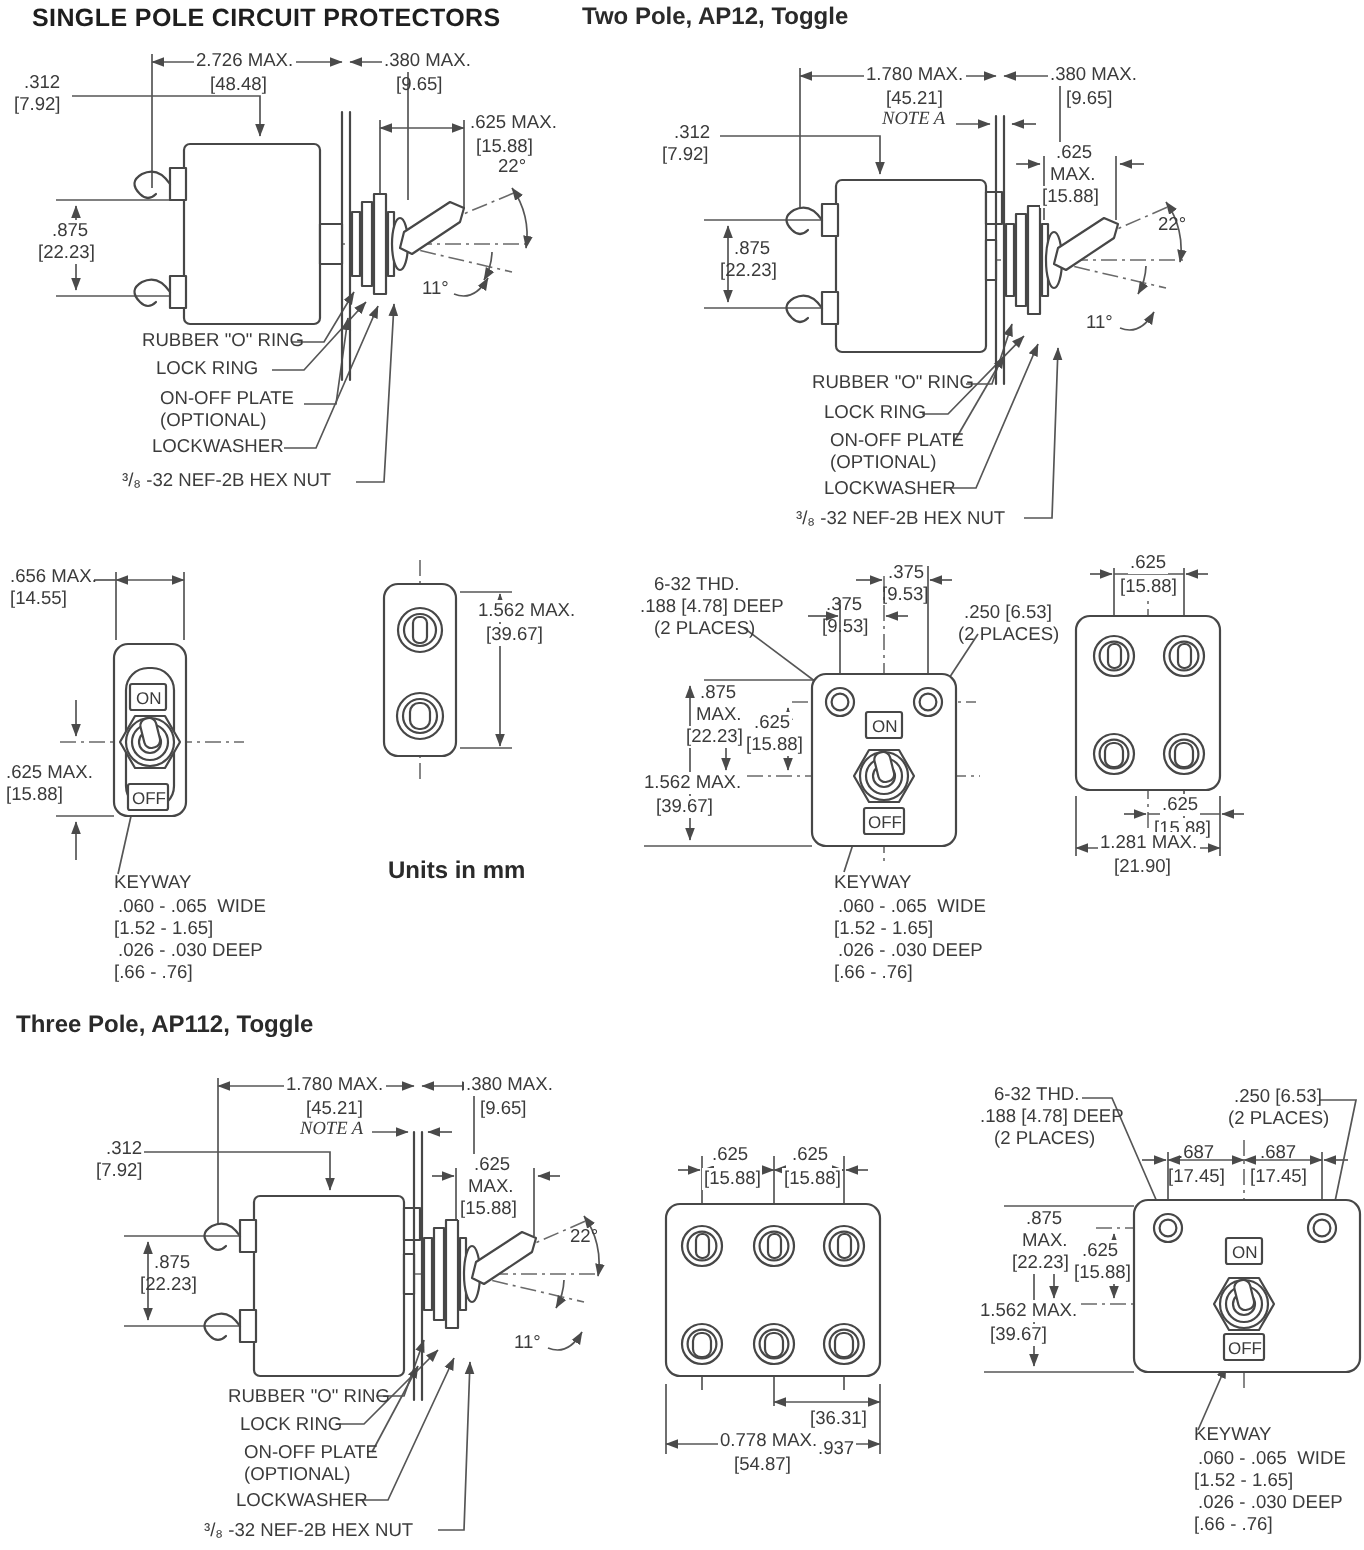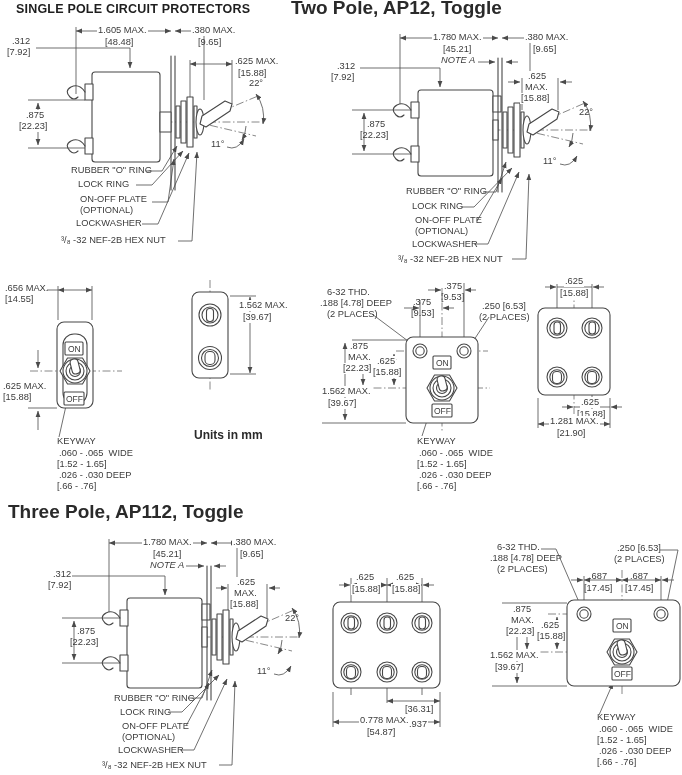--- a/index.html
+++ b/index.html
@@ -1,23 +1,23 @@
 <!DOCTYPE html>
 <html><head>
 <meta charset="utf-8">
 <style>
   html,body{margin:0;padding:0;background:#fff;}
   #stage{position:relative;width:682px;height:775px;background:#fff;overflow:hidden;
          font-family:"Liberation Sans",sans-serif;}
   svg{position:absolute;left:0;top:0;}
   .lb{position:absolute;font-size:9.3px;line-height:10.5px;color:#3b3b3b;white-space:pre;z-index:5;}
   .bg{background:#fff;padding:0 1px;}
-  .it{font-style:italic;}
+  .it{font-style:italic;font-family:Liberation Serif, serif;}
   .t1{font-size:12.5px;font-weight:bold;color:#1e1e1e;letter-spacing:.2px;}
-  .t2{font-size:19px;font-weight:bold;color:#2a2a2a;}
+  .t2{font-size:12px;font-weight:bold;color:#2a2a2a;}
   .units{font-size:12px;font-weight:bold;color:#2a2a2a;}
   .onoff{font-size:8.5px;color:#3b3b3b;}
   .obj{stroke:#474747;stroke-width:1.1;fill:none;stroke-linejoin:round;stroke-linecap:round;}
   .dim{stroke:#565656;stroke-width:.85;fill:none;}
   .cl{stroke:#6a6a6a;stroke-width:.8;stroke-dasharray:8 2.5 1.5 2.5;fill:none;}
   .wf{fill:#fff;}
 </style>
 </head>
 <body>
 
@@ -362,21 +362,21 @@
   </g>
 </svg>
 
 <div class="lb t1" style="left:16px;top:4px">SINGLE POLE CIRCUIT PROTECTORS</div>
 <div class="lb t2" style="left:291px;top:3px">Two Pole, AP12, Toggle</div>
 <div class="lb t2" style="left:8px;top:507px">Three Pole, AP112, Toggle</div>
 <div class="lb units" style="left:194px;top:430px">Units in mm</div>
 
 <div class="lb" style="left:12px;top:36px">.312</div>
 <div class="lb" style="left:7px;top:47px">[7.92]</div>
-<div class="lb bg" style="left:97px;top:25px">1.605 MAX.</div>
+<div class="lb bg" style="left:97px;top:25px">2.726 MAX.</div>
 <div class="lb" style="left:105px;top:37px">[48.48]</div>
 <div class="lb bg" style="left:191px;top:25px">.380 MAX.</div>
 <div class="lb" style="left:198px;top:37px">[9.65]</div>
 <div class="lb bg" style="left:234px;top:56px">.625 MAX.</div>
 <div class="lb" style="left:238px;top:68px">[15.88]</div>
 <div class="lb bg" style="left:25px;top:110px">.875</div>
 <div class="lb bg" style="left:18px;top:121px">[22.23]</div>
 <div class="lb" style="left:249px;top:78px">22°</div>
 <div class="lb" style="left:211px;top:139px">11°</div>
 <div class="lb" style="left:71px;top:165px">RUBBER "O" RING</div>

